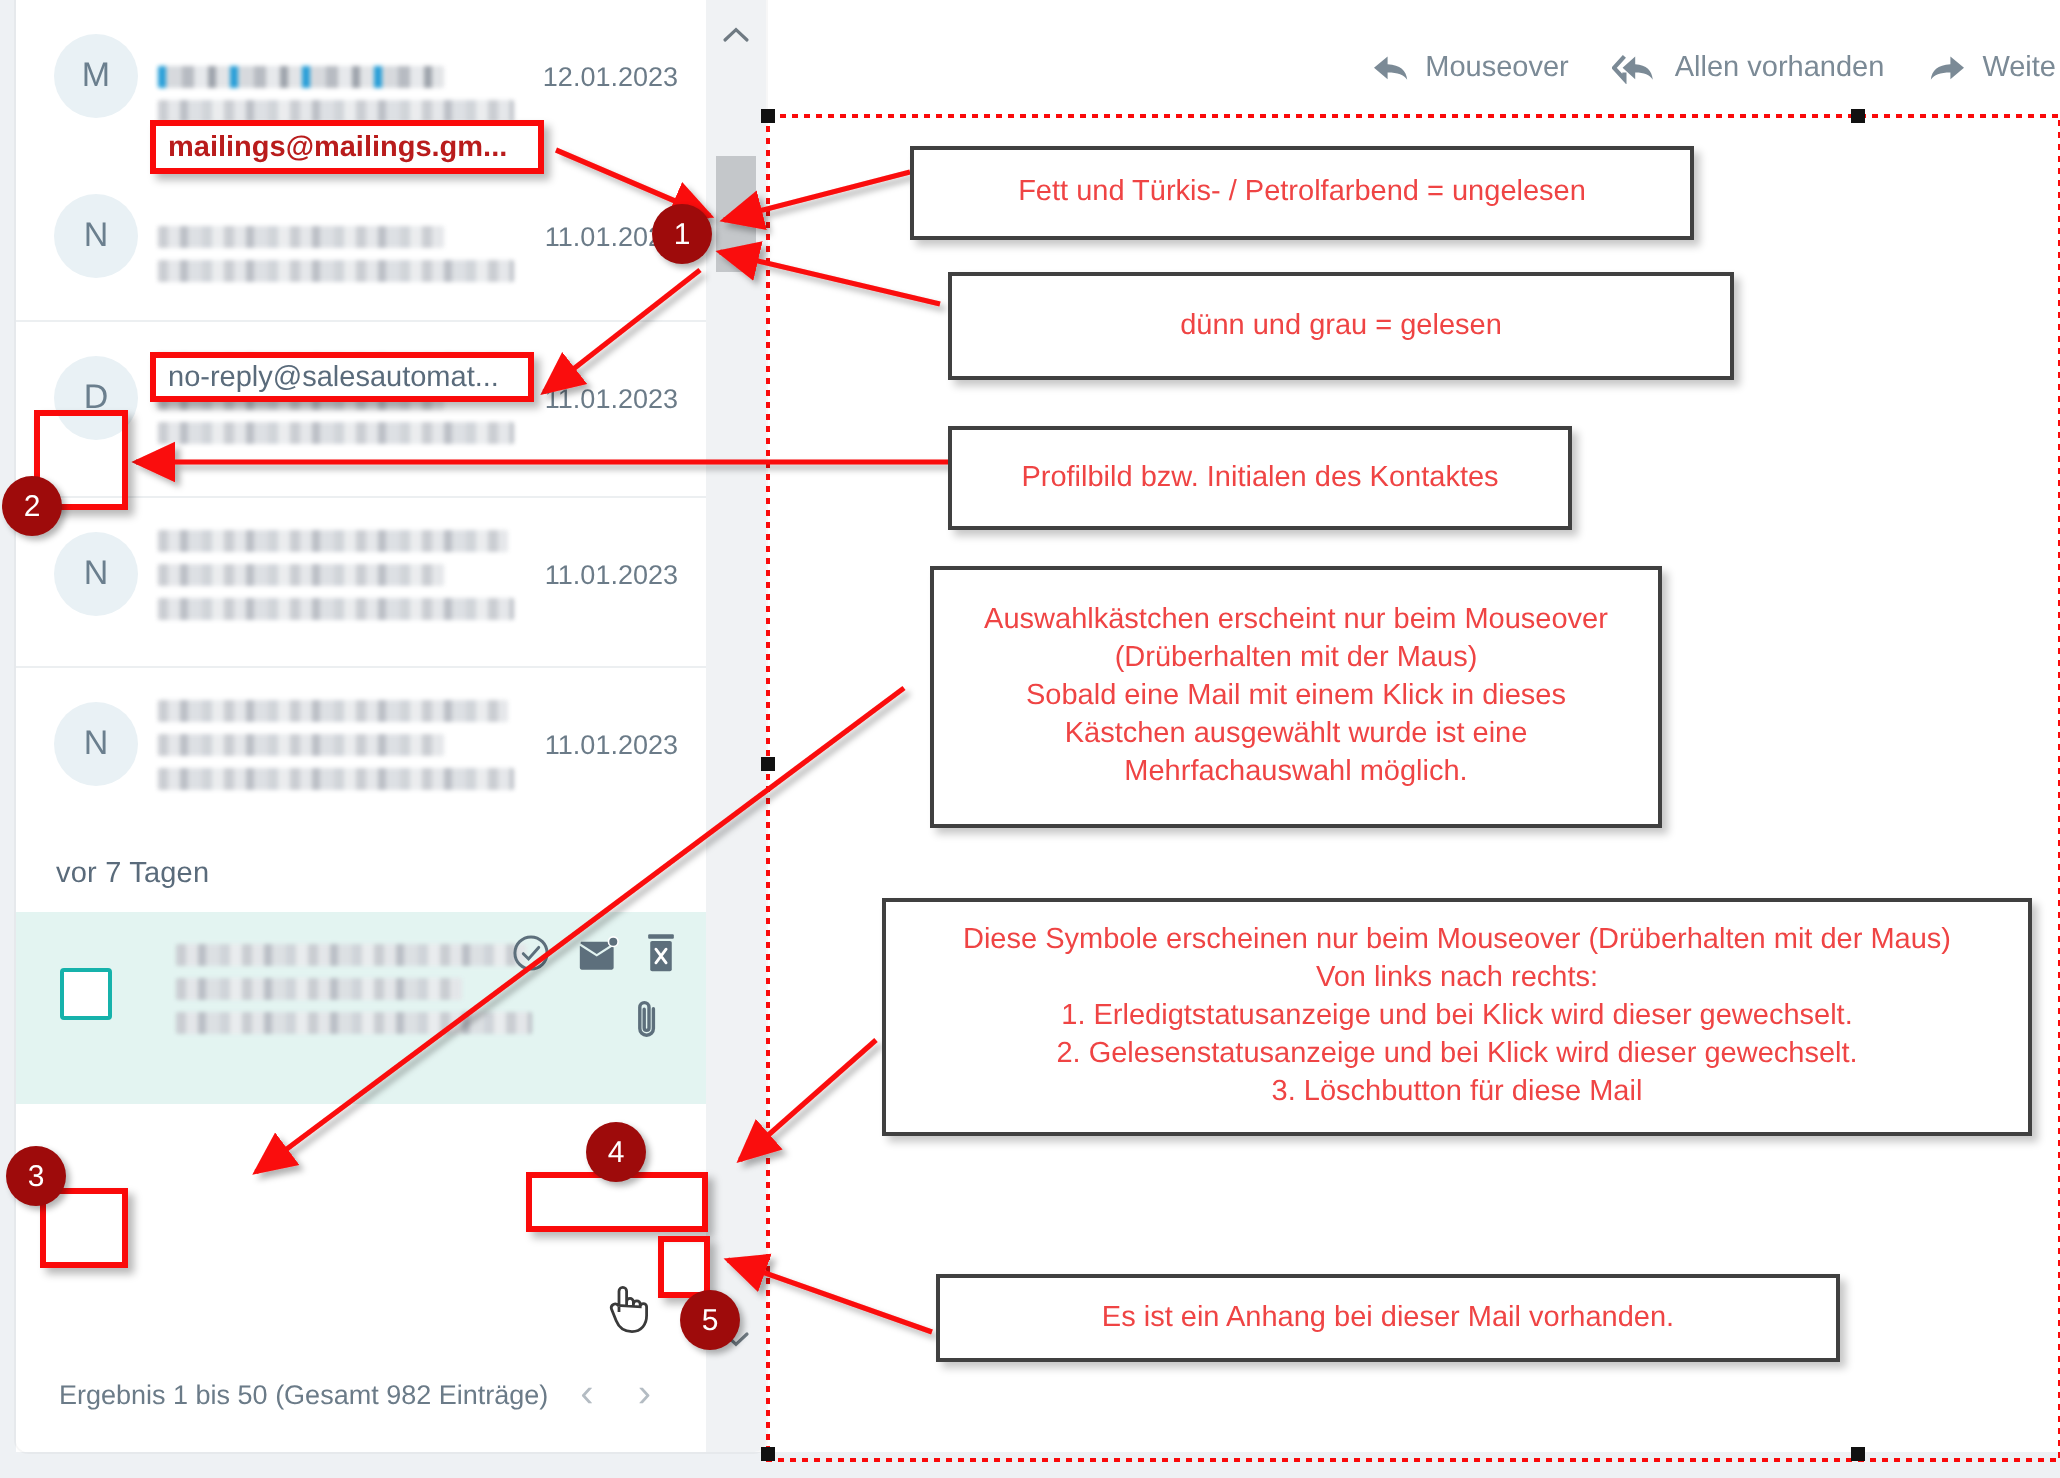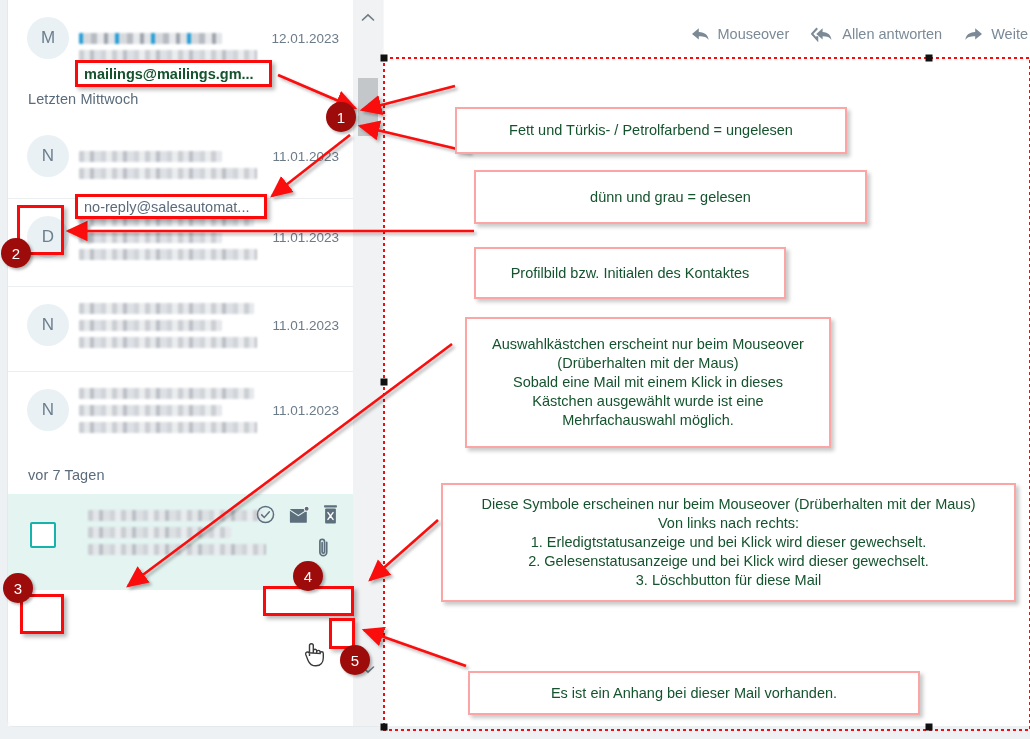--- a/index.html
+++ b/index.html
@@ -203,30 +203,29 @@
   .tb-item svg { display: block; }
 
   
   #annot-svg {
     position: absolute; left: 0; top: 0;
     width: 1030px; height: 739px;
     pointer-events: none;
   }
   .note {
     position: absolute;
-    border: 2px solid #fca5a5;
+    border: 2px solid #404040;
     background: #ffffff;
-    color: #14532d;
+    color: #ef4444;
     font-size: 14.5px;
     line-height: 19px;
     text-align: center;
     display: flex; align-items: center; justify-content: center;
     box-sizing: border-box;
     box-shadow: 3px 3px 4px rgba(0,0,0,.22);
-    margin-top: 34px;
   }
   .hl-box {
     position: absolute;
     border: 3px solid #fa0a0a;
     box-sizing: border-box;
     box-shadow: 3px 3px 4px rgba(0,0,0,.28);
   }
   .badge {
     position: absolute;
     width: 30px; height: 30px;
@@ -242,21 +241,21 @@
     border: 3px solid #fa0a0a;
     background: #fff;
     box-sizing: border-box;
     display: flex; align-items: center;
     padding-left: 6px;
     box-shadow: 3px 3px 4px rgba(0,0,0,.28);
     color: #5a6b7b;
     font-size: 14.5px;
     white-space: nowrap;
   }
-  .sender-hl.unread { color: #14532d; font-weight: bold; }
+  .sender-hl.unread { color: #b91c1c; font-weight: bold; }
 </style>
 </head>
 <body>
 
 <div id="stage">
 
   <div id="panel-bg-left"></div>
   <div id="panel-bg-bottom"></div>
 
   <div id="mail-panel">
@@ -277,21 +276,20 @@
       <div class="mail-row first">
         <div class="avatar">M</div>
         <div class="mail-body">
           <div class="redact w1" style="visibility:hidden"></div>
           <div class="redact w2 blue"></div>
           <div class="redact w3"></div>
         </div>
         <div class="mail-date">12.01.2023</div>
       </div>
 
-      <div class="group-label">Letzten Mittwoch</div>
 
       <div class="mail-row first" style="min-height:72px;">
         <div class="avatar">N</div>
         <div class="mail-body">
           <div class="redact w1" style="visibility:hidden"></div>
           <div class="redact w2"></div>
           <div class="redact w3"></div>
         </div>
         <div class="mail-date">11.01.2023</div>
       </div>
@@ -372,20 +370,25 @@
 
     <div id="cursor-hand">
       <svg width="26" height="30" viewBox="0 0 26 30">
         <path d="M8.5 17V6.6a1.9 1.9 0 0 1 3.8 0V14m0-2.1a1.7 1.7 0 0 1 3.4 0V15
                  m0-1.9a1.7 1.7 0 0 1 3.4 0v2m0-.7a1.6 1.6 0 0 1 3.2 0v4.4
                  c0 4.4-2.6 8-7.3 8-4.5 0-6.8-2.6-7.9-5.4l-2.4-6
                  a1.9 1.9 0 0 1 3.3-1.7z" fill="#ffffff" stroke="#3a3a3a" stroke-width="1.4"></path>
       </svg>
     </div>
 
+    <div id="pagination">
+      <span>Ergebnis 1 bis 50 (Gesamt 982 Einträge)</span>
+      <span class="pg-arrow">‹</span>
+      <span class="pg-arrow">›</span>
+    </div>
 
     <div id="scrollbar">
       <div id="sb-up">
         <svg width="14" height="9" viewBox="0 0 14 9" fill="none" stroke="#6f7a82" stroke-width="1.6" stroke-linecap="round">
           <path d="M1.5 7L7 1.8 12.5 7"></path>
         </svg>
       </div>
       <div id="sb-thumb"></div>
       <div id="sb-down">
         <svg width="14" height="9" viewBox="0 0 14 9" fill="none" stroke="#6f7a82" stroke-width="1.6" stroke-linecap="round">
@@ -407,21 +410,21 @@
       <span>Mouseover</span>
     </div>
     <div class="tb-item">
       <span>
         <svg width="23" height="15" viewBox="0 0 23 15">
           <path d="M6.2 1.2L1 6.9l5.2 5.7V9.3" fill="none" stroke="#7b8a96" stroke-width="2.1"></path>
           <path d="M11.6 1.2L5.3 6.9l6.3 5.7V9.3c4.6 0 7.2 1.1 8.8 3.6
                    -.5-4.6-3-7.5-8.8-7.8z" fill="#7b8a96"></path>
         </svg>
       </span>
-      <span>Allen antworten</span>
+      <span>Allen vorhanden</span>
     </div>
     <div class="tb-item">
       <span>
         <svg width="19" height="15" viewBox="0 0 19 15">
           <path d="M11.2 1.2L18 6.9l-6.8 5.7V9.3c-5.2 0-8.1 1.1-9.8 3.6
                    .5-4.6 3.4-7.5 9.8-7.8z" fill="#7b8a96"></path>
         </svg>
       </span>
       <span>Weite</span>
     </div>
@@ -463,21 +466,21 @@
       <path d="M438,520 L370,580" marker-end="url(#ah)"></path>
 
       <path d="M466,666 L364,630" marker-end="url(#ah)"></path>
     </g>
   </svg>
 
   <div class="sender-hl unread" style="left:75px; top:60px; width:197px; height:27px;">
     <span>mailings@mailings.gm...</span>
   </div>
 
-  <div class="sender-hl" style="left:75px; top:194px; width:192px; height:25px;">
+  <div class="sender-hl" style="left:75px; top:176px; width:192px; height:25px;">
     <span>no-reply@salesautomat...</span>
   </div>
 
   <div class="hl-box" style="left:17px; top:205px; width:47px; height:50px;"></div>
 
   <div class="hl-box" style="left:20px; top:594px; width:44px; height:40px;"></div>
 
   <div class="hl-box" style="left:263px; top:586px; width:91px; height:30px;"></div>
 
   <div class="hl-box" style="left:329px; top:618px; width:26px; height:31px;"></div>

